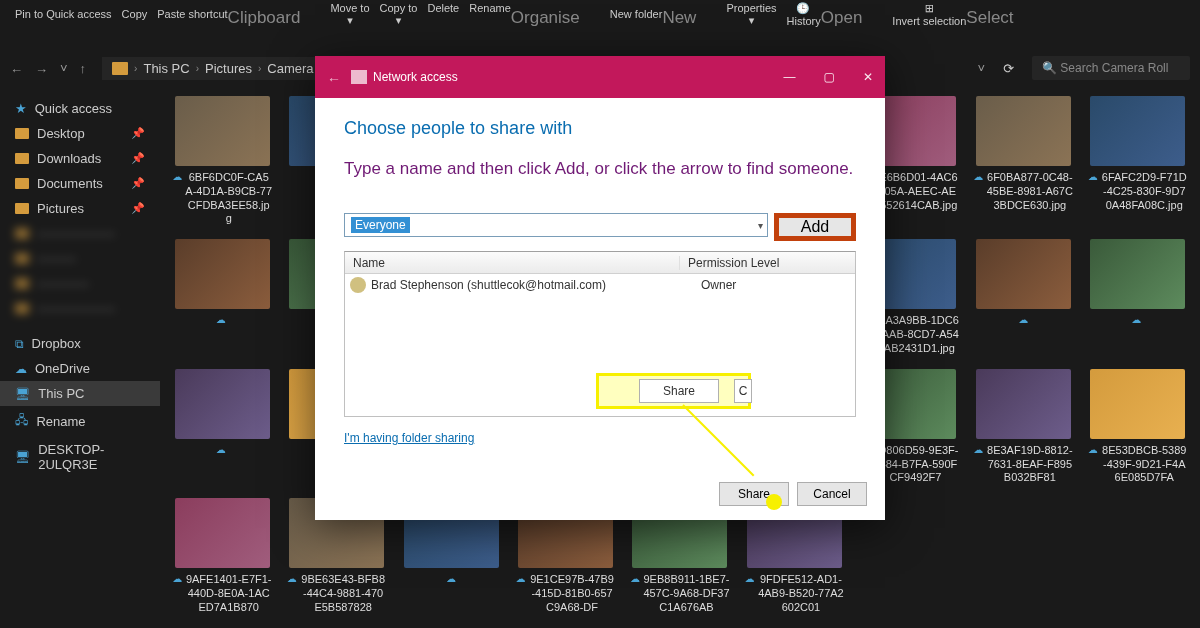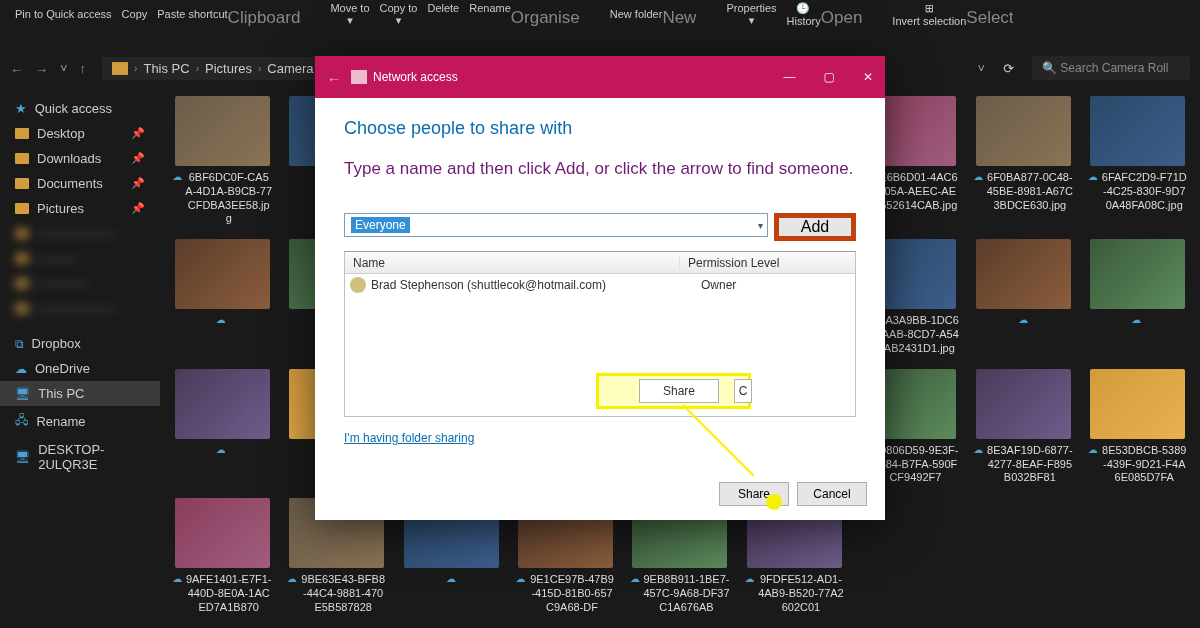--- a/index.html
+++ b/index.html
@@ -393,21 +393,21 @@
         <div class="thumb t3"></div>
         <div class="file-label">
           <span class="cloud-badge">☁</span>
           <span class="fname">8D806D59-9E3F-4484-B7FA-590FCF9492F7</span>
         </div>
       </div>
       <div class="file-tile">
         <div class="thumb t4"></div>
         <div class="file-label">
           <span class="cloud-badge">☁</span>
-          <span class="fname">8E3AF19D-6877-4277-8EAF-F895B032BF81</span>
+          <span class="fname">8E3AF19D-8812-7631-8EAF-F895B032BF81</span>
         </div>
       </div>
       <div class="file-tile">
         <div class="thumb t5"></div>
         <div class="file-label">
           <span class="cloud-badge">☁</span>
           <span class="fname">8E53DBCB-5389-439F-9D21-F4A6E085D7FA</span>
         </div>
       </div>
       <div class="file-tile">

